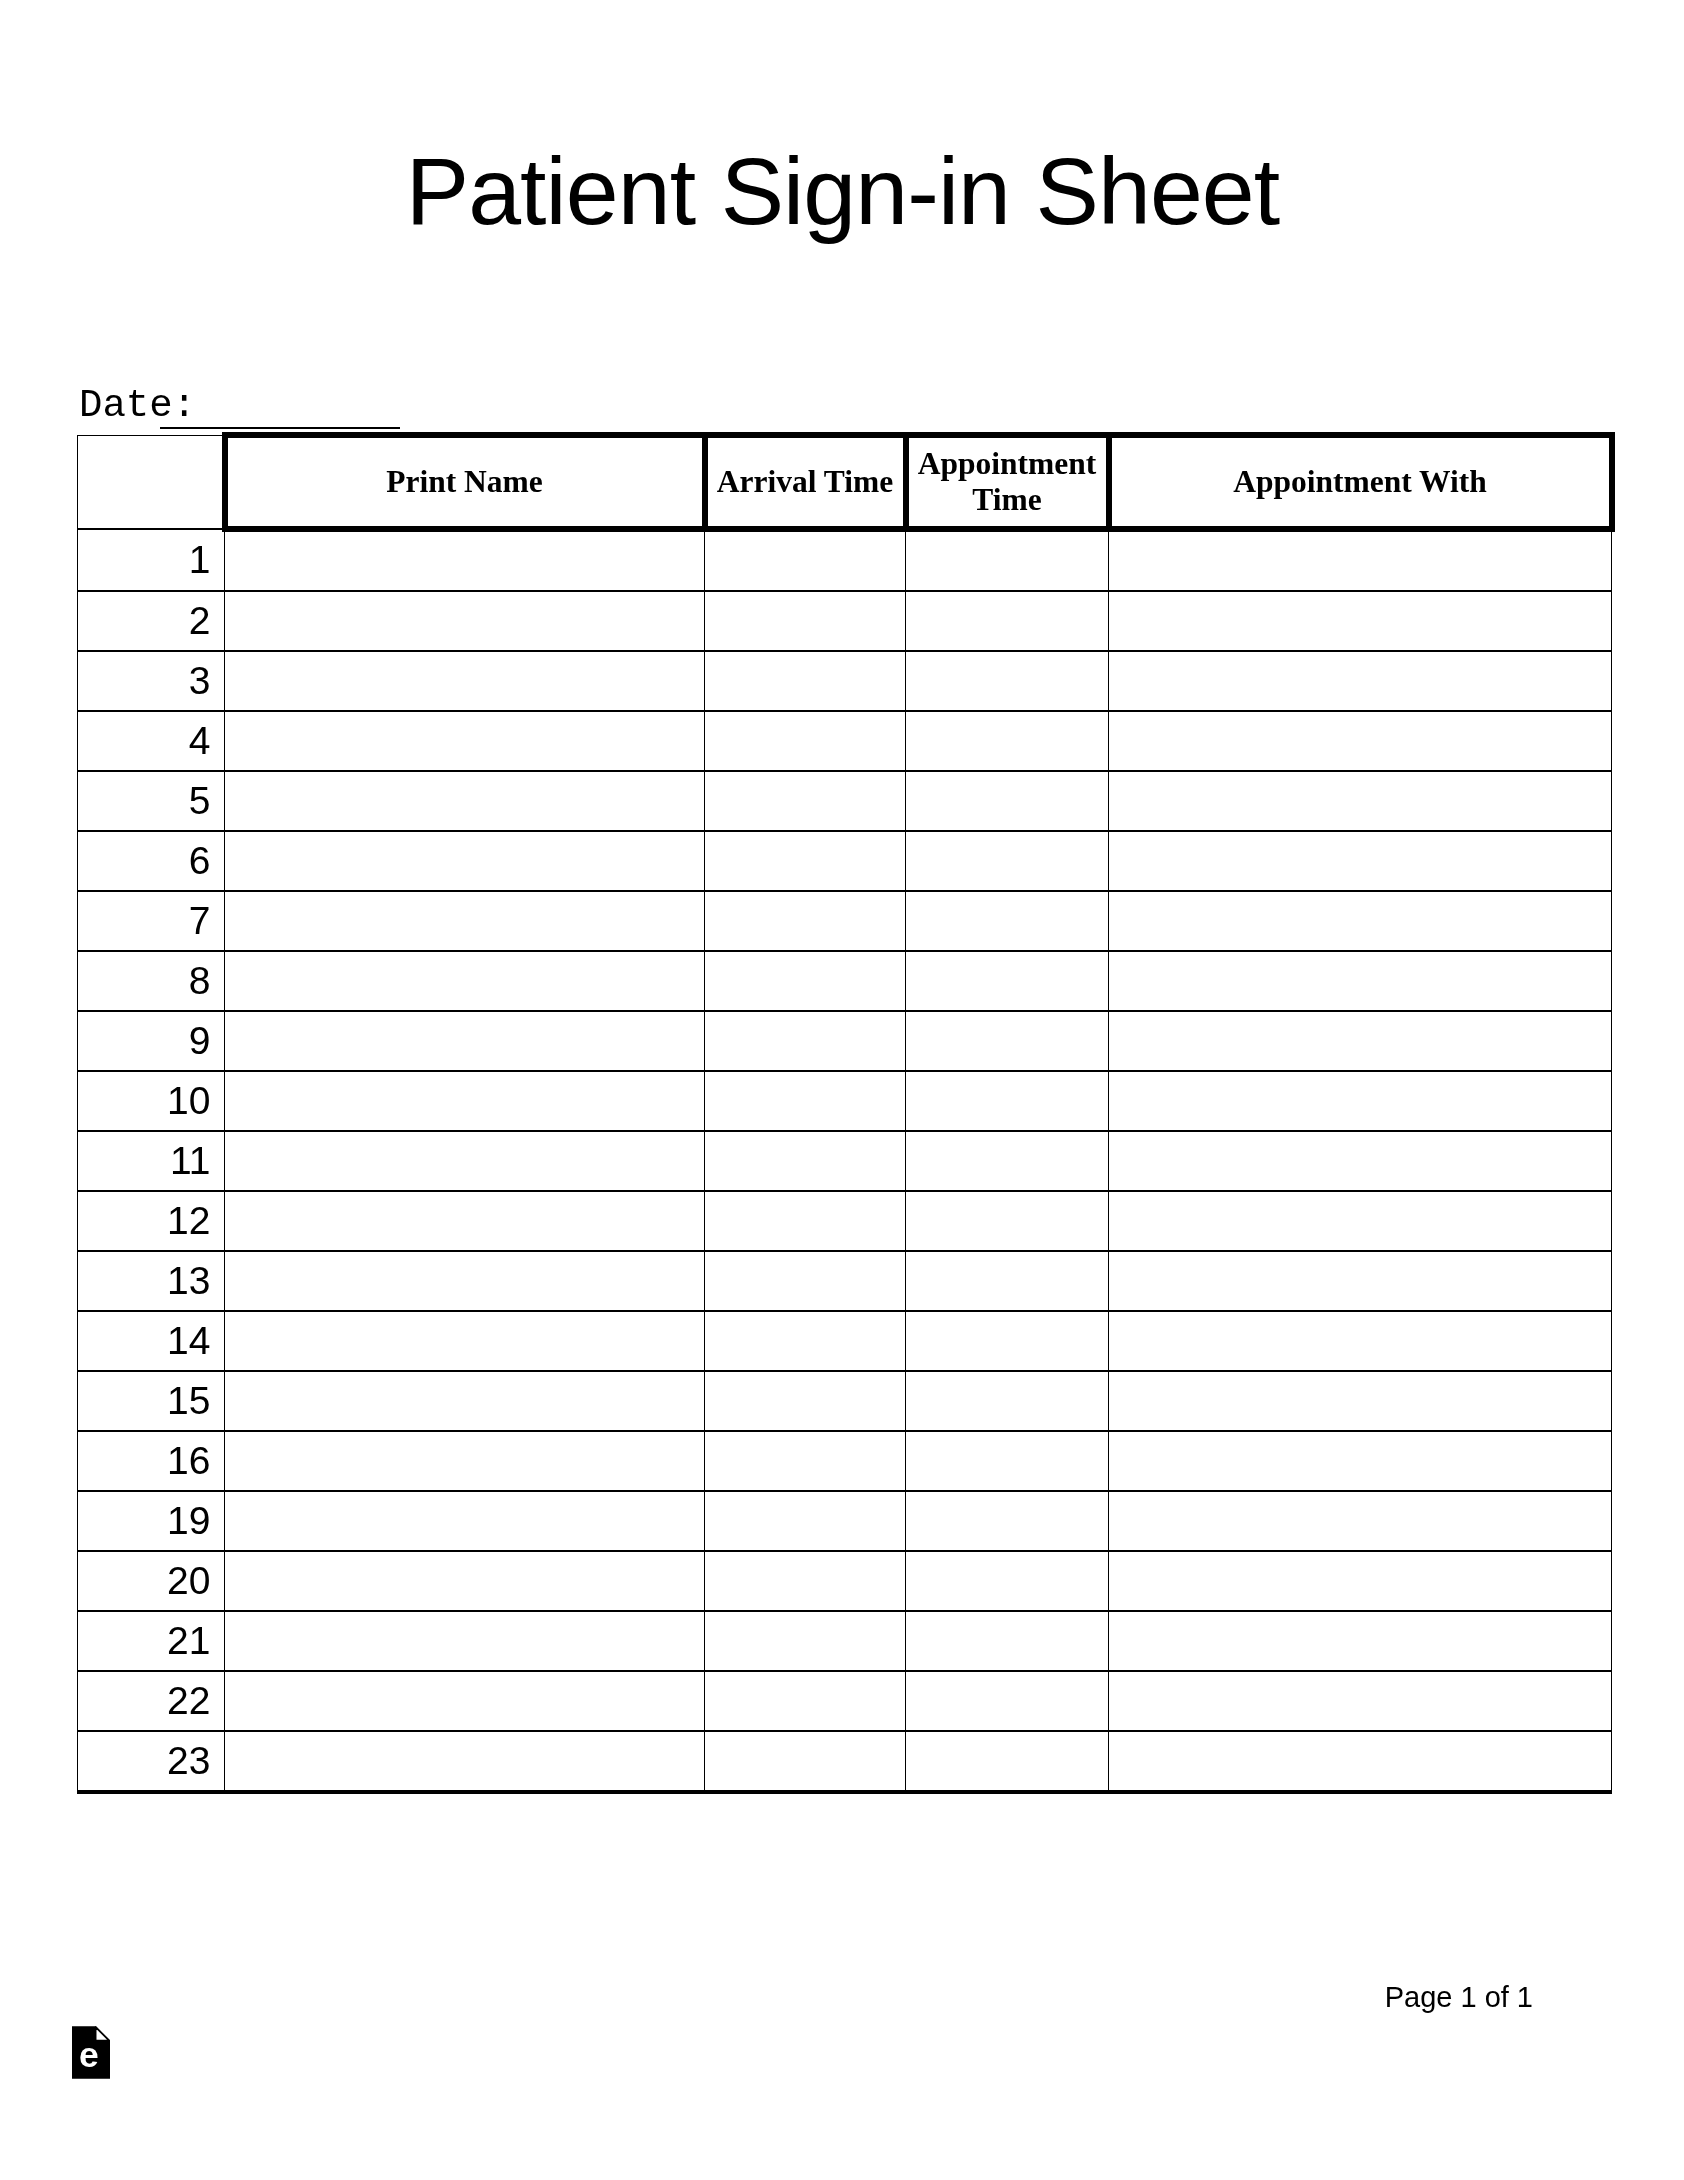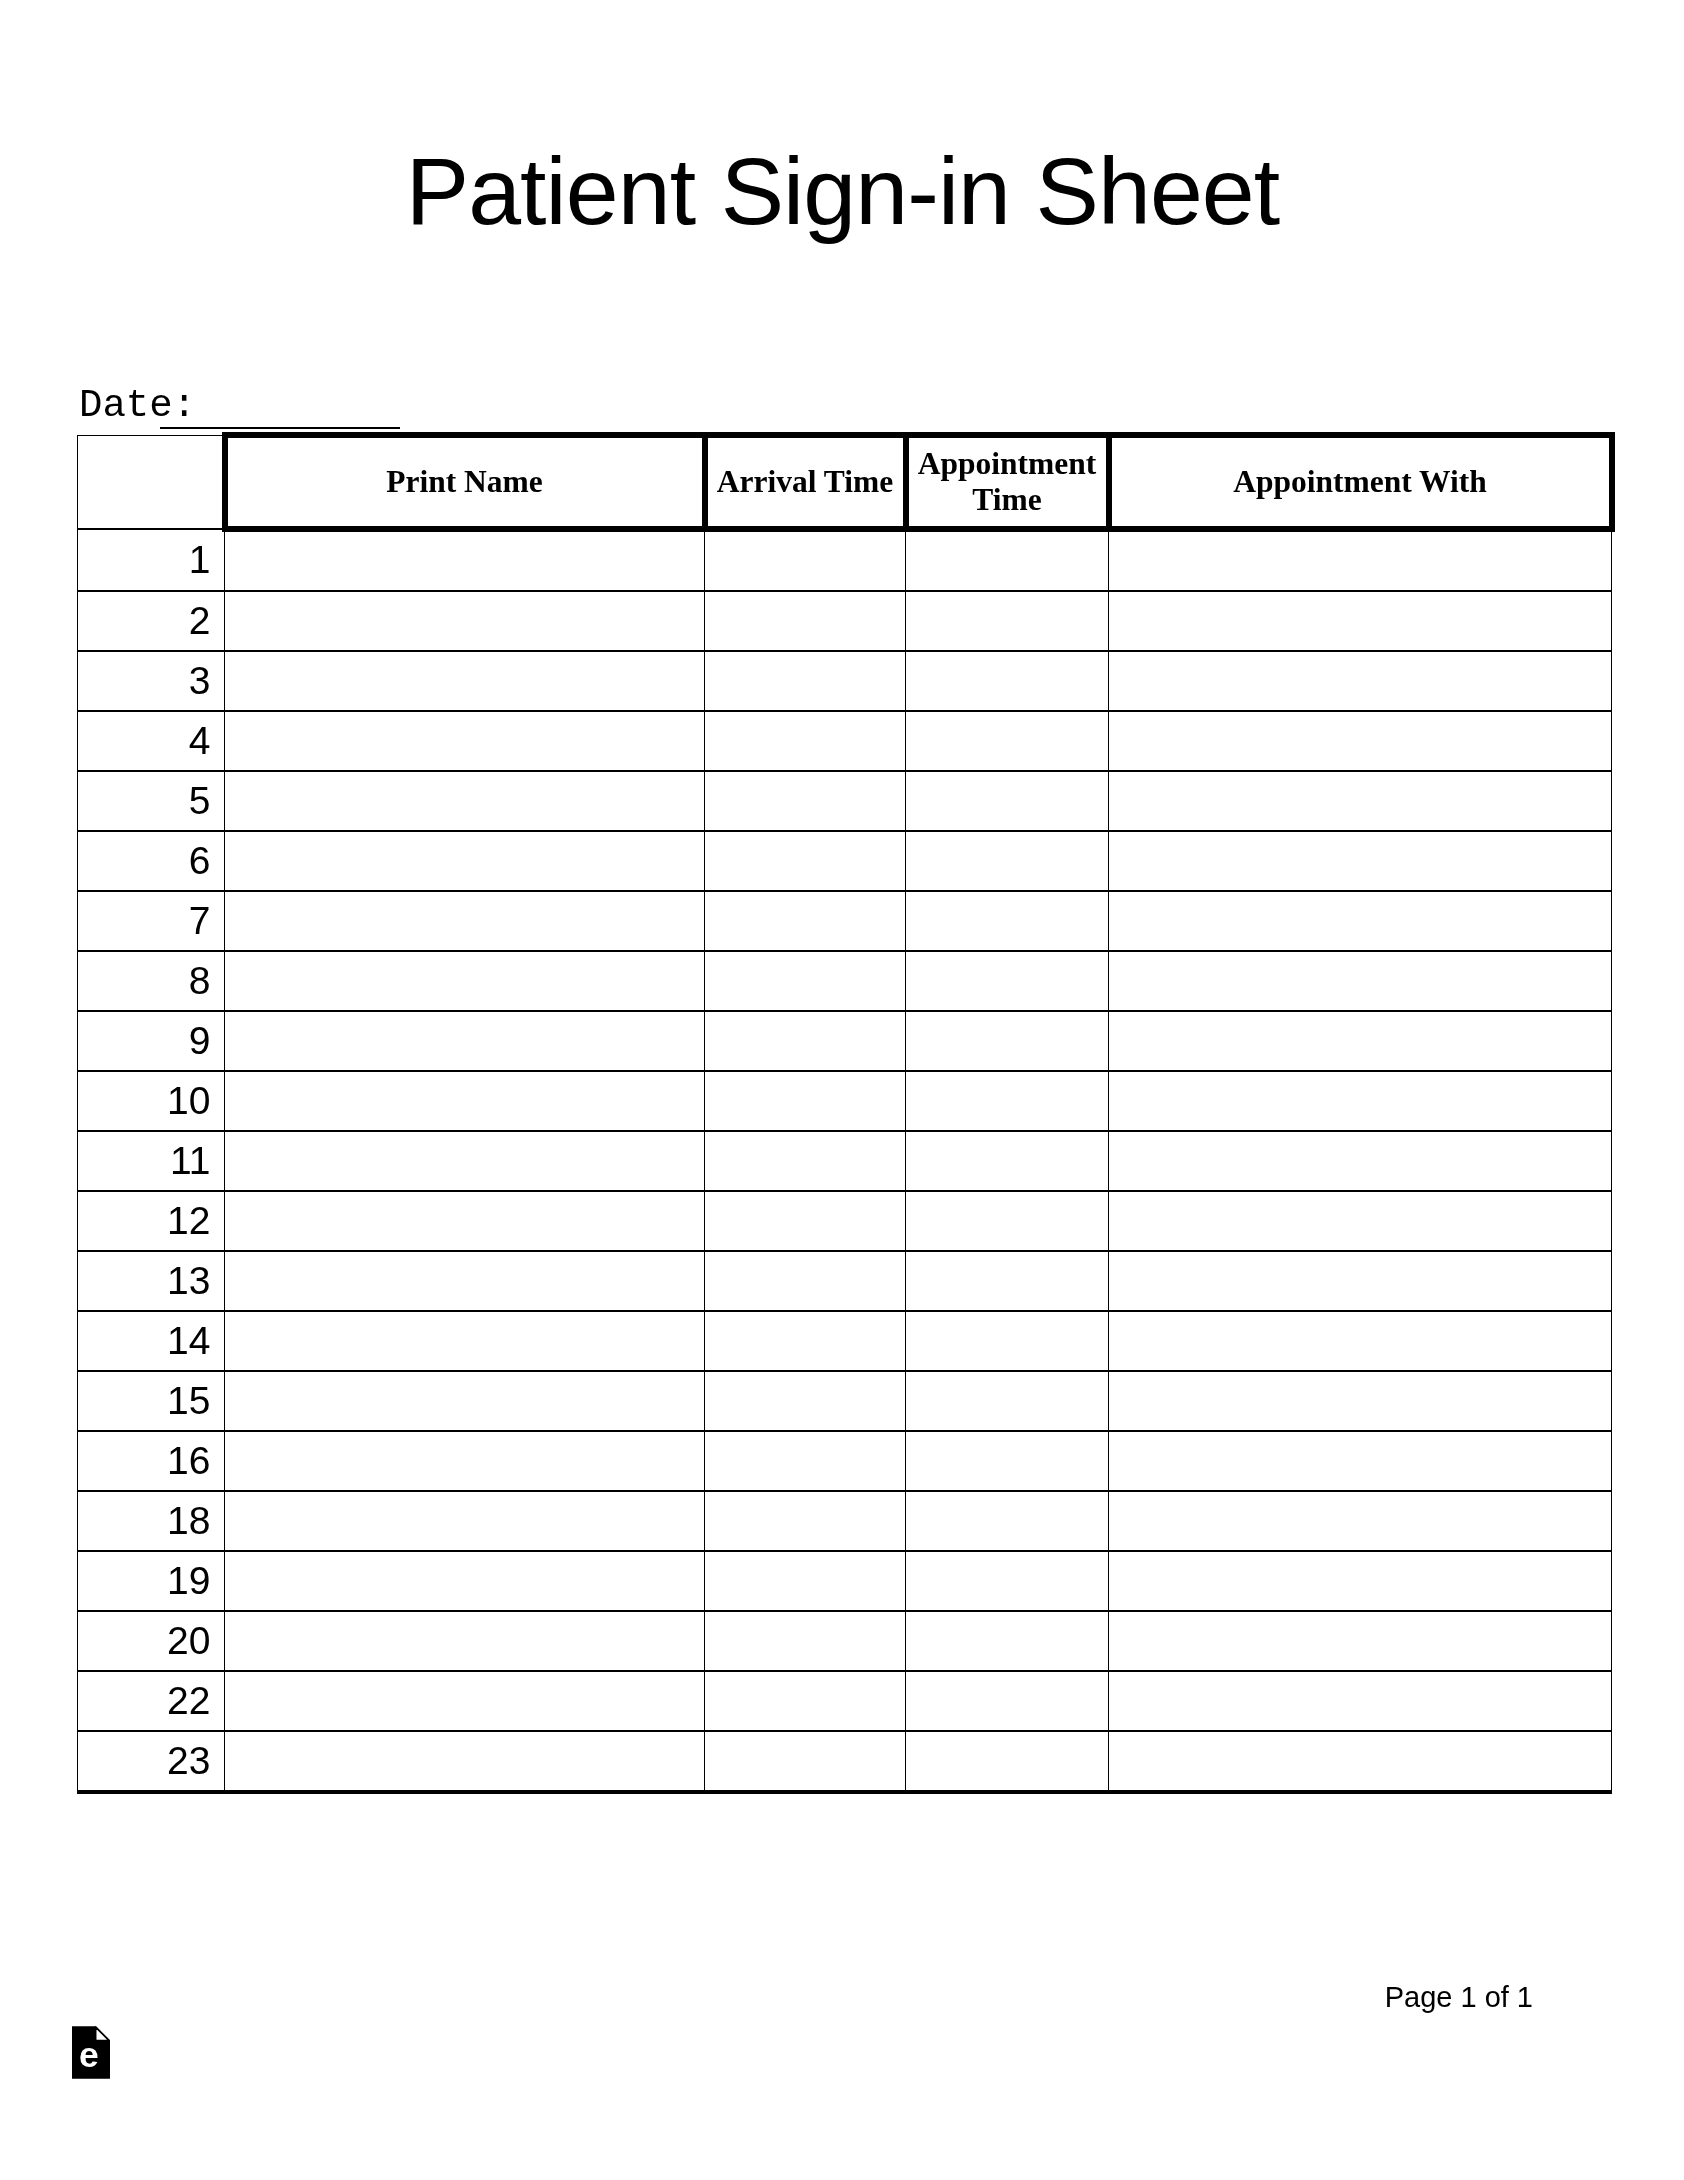--- a/index.html
+++ b/index.html
@@ -240,35 +240,35 @@
           <td></td>
         </tr>
         <tr>
           <td class="num">16</td>
           <td></td>
           <td></td>
           <td></td>
           <td></td>
         </tr>
         <tr>
-          <td class="num">18</td>
-          <td></td>
-          <td></td>
-          <td></td>
-          <td></td>
-        </tr>
-        <tr>
           <td class="num">19</td>
           <td></td>
           <td></td>
           <td></td>
           <td></td>
         </tr>
         <tr>
           <td class="num">20</td>
+          <td></td>
+          <td></td>
+          <td></td>
+          <td></td>
+        </tr>
+        <tr>
+          <td class="num">21</td>
           <td></td>
           <td></td>
           <td></td>
           <td></td>
         </tr>
         <tr>
           <td class="num">22</td>
           <td></td>
           <td></td>
           <td></td>

